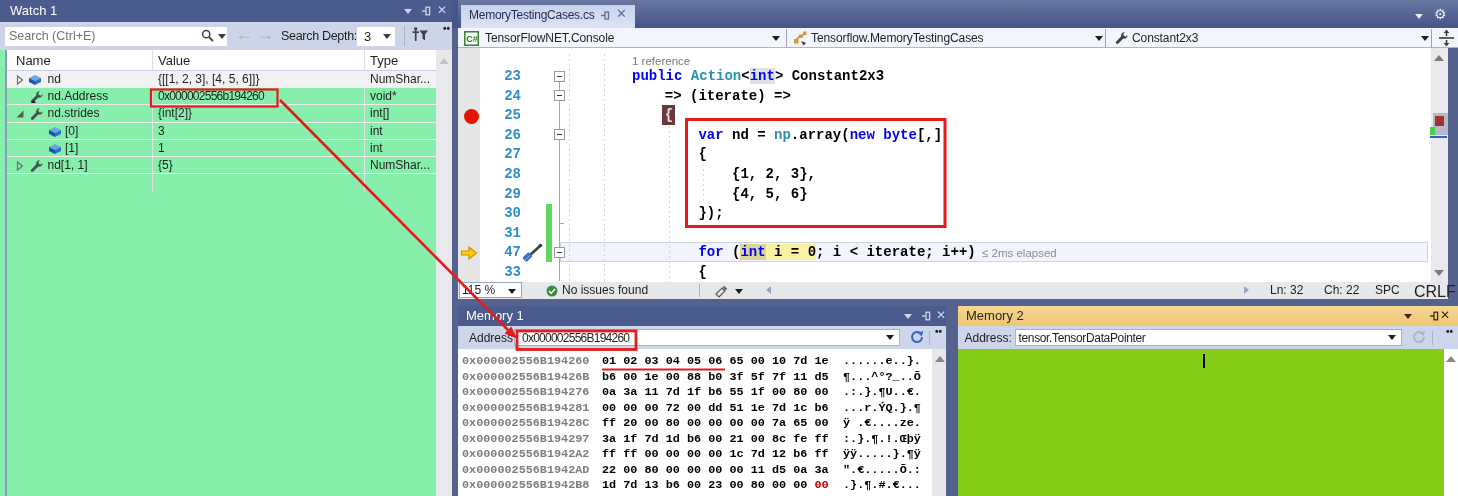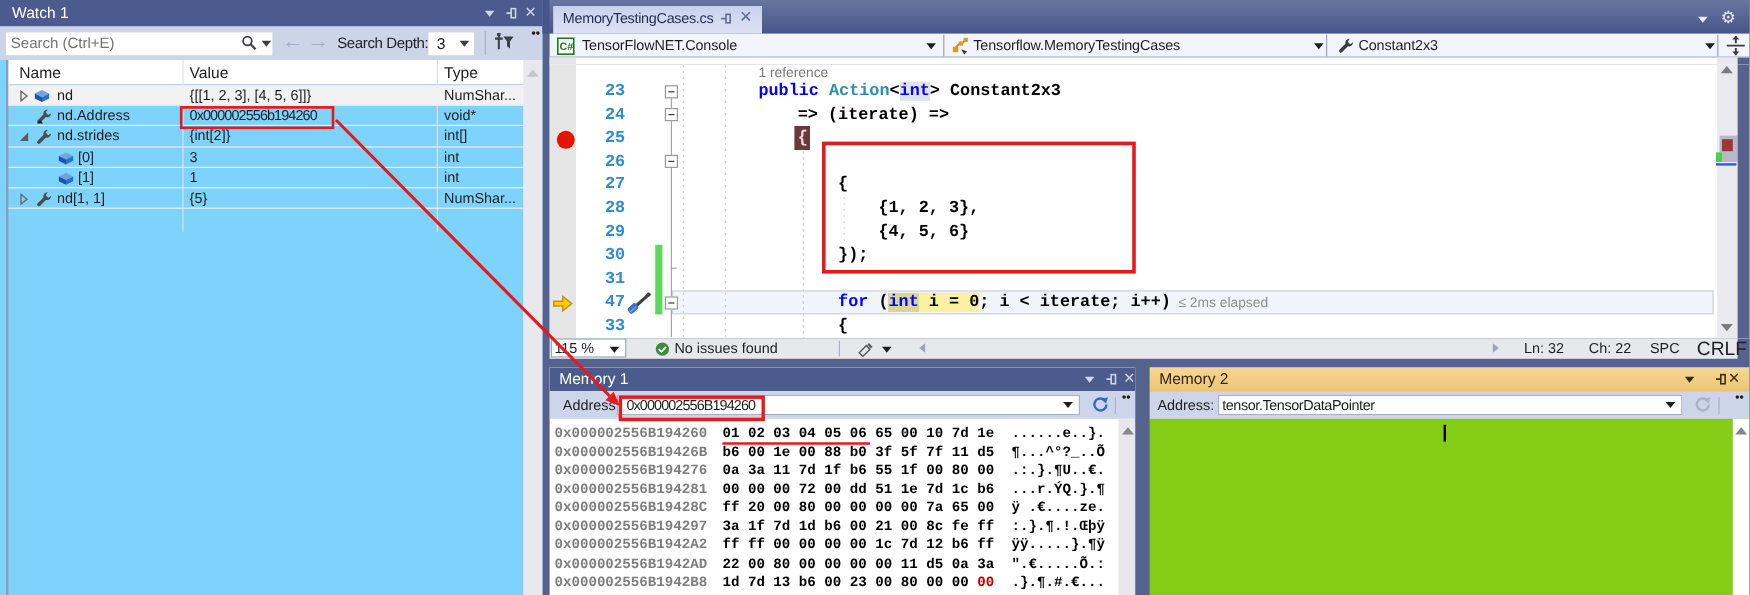--- a/index.html
+++ b/index.html
@@ -18,21 +18,21 @@
 .ty{color:#2b91af;}
 .fbox{position:absolute;width:11px;height:11px;background:#fff;border:1px solid #9a9a9a;box-sizing:border-box;}
 .fbox:after{content:"";position:absolute;left:2px;top:4px;width:5px;height:1px;background:#3a3a3a;}
 .mrow{position:absolute;left:0;height:15.5px;line-height:15.5px;font-family:"Liberation Mono",monospace;font-size:11.8px;font-weight:bold;white-space:pre;}
 .ic-dd{position:absolute;width:0;height:0;border-left:4px solid transparent;border-right:4px solid transparent;border-top:5px solid #1e1e1e;}
 </style>
 </head>
 <body>
 <div id="root">
 
-<div class="abs" id="watch" style="left:0;top:0;width:452px;height:496px;background:#7dd3fc;">
+<div class="abs" id="watch" style="left:0;top:0;width:452px;height:496px;background:#86efac;">
 
   <div class="abs" style="left:0;top:0;width:452px;height:22px;background:#4b5b8d;">
     <div class="abs ttl" style="left:10px;top:3px;">Watch 1</div>
     <div class="abs tri-d" style="left:404px;top:9px;border-top-color:#cdd6ea;"></div>
     <svg class="abs" style="left:420px;top:5px;" width="12" height="13" viewBox="0 0 12 13">
           <line x1="2" y1="6" x2="6" y2="6" stroke="#cdd6ea" stroke-width="1.4"></line>
           <rect x="6" y="2.2" width="3.6" height="7.6" fill="none" stroke="#cdd6ea" stroke-width="1.3"></rect>
         </svg>
     <div class="abs" style="left:437px;top:3px;font-size:12px;color:#cdd6ea;">✕</div>
   </div>
@@ -230,20 +230,21 @@
     <div class="ln" style="top:168.6px;">31</div>
     <div class="ln" style="top:188.15px;">47</div>
     <div class="ln" style="top:207.7px;">33</div>
 
     <div class="abs" style="left:174px;top:1px;font-size:11.5px;color:#787878;">1 reference</div>
 
     <div class="cl" style="left:174px;top:12.2px;"><span class="kw">public</span> <span class="ty">Action</span>&lt;<span class="kw" style="background:#dfe3e4;">int</span>&gt; Constant2x3</div>
     <div class="cl" style="left:206.8px;top:31.75px;">=&gt; (iterate) =&gt;</div>
     <div class="abs" style="left:203.5px;top:51.3px;width:13.5px;height:19.6px;background:#6a393d;"></div>
     <div class="cl" style="left:206.8px;top:51.3px;color:#f2dcdc;">{</div>
+    <div class="cl" style="left:240.4px;top:70.85px;"><span class="kw">var</span> nd = <span class="ty">np</span>.array(<span class="kw">new</span> <span class="kw">byte</span>[,]</div>
     <div class="cl" style="left:240.4px;top:90.4px;">{</div>
     <div class="cl" style="left:274px;top:109.95px;">{1, 2, 3},</div>
     <div class="cl" style="left:274px;top:129.5px;">{4, 5, 6}</div>
     <div class="cl" style="left:240.4px;top:149.05px;">});</div>
     <div class="cl" style="left:240.4px;top:188.15px;"><span class="kw">for</span> (<span class="kw" style="background:#dbd59b;">int</span><span style="background:#faf1a1;"> i = 0</span>; i &lt; iterate; i++)</div>
     <div class="abs" style="left:524px;top:193px;font-size:11.5px;color:#8e8e8e;">≤ 2ms elapsed</div>
     <div class="cl" style="left:240.4px;top:207.7px;">{</div>
 
     <div class="abs" style="left:5.5px;top:54.5px;width:15px;height:15px;border-radius:50%;background:#e41400;"></div>
 

